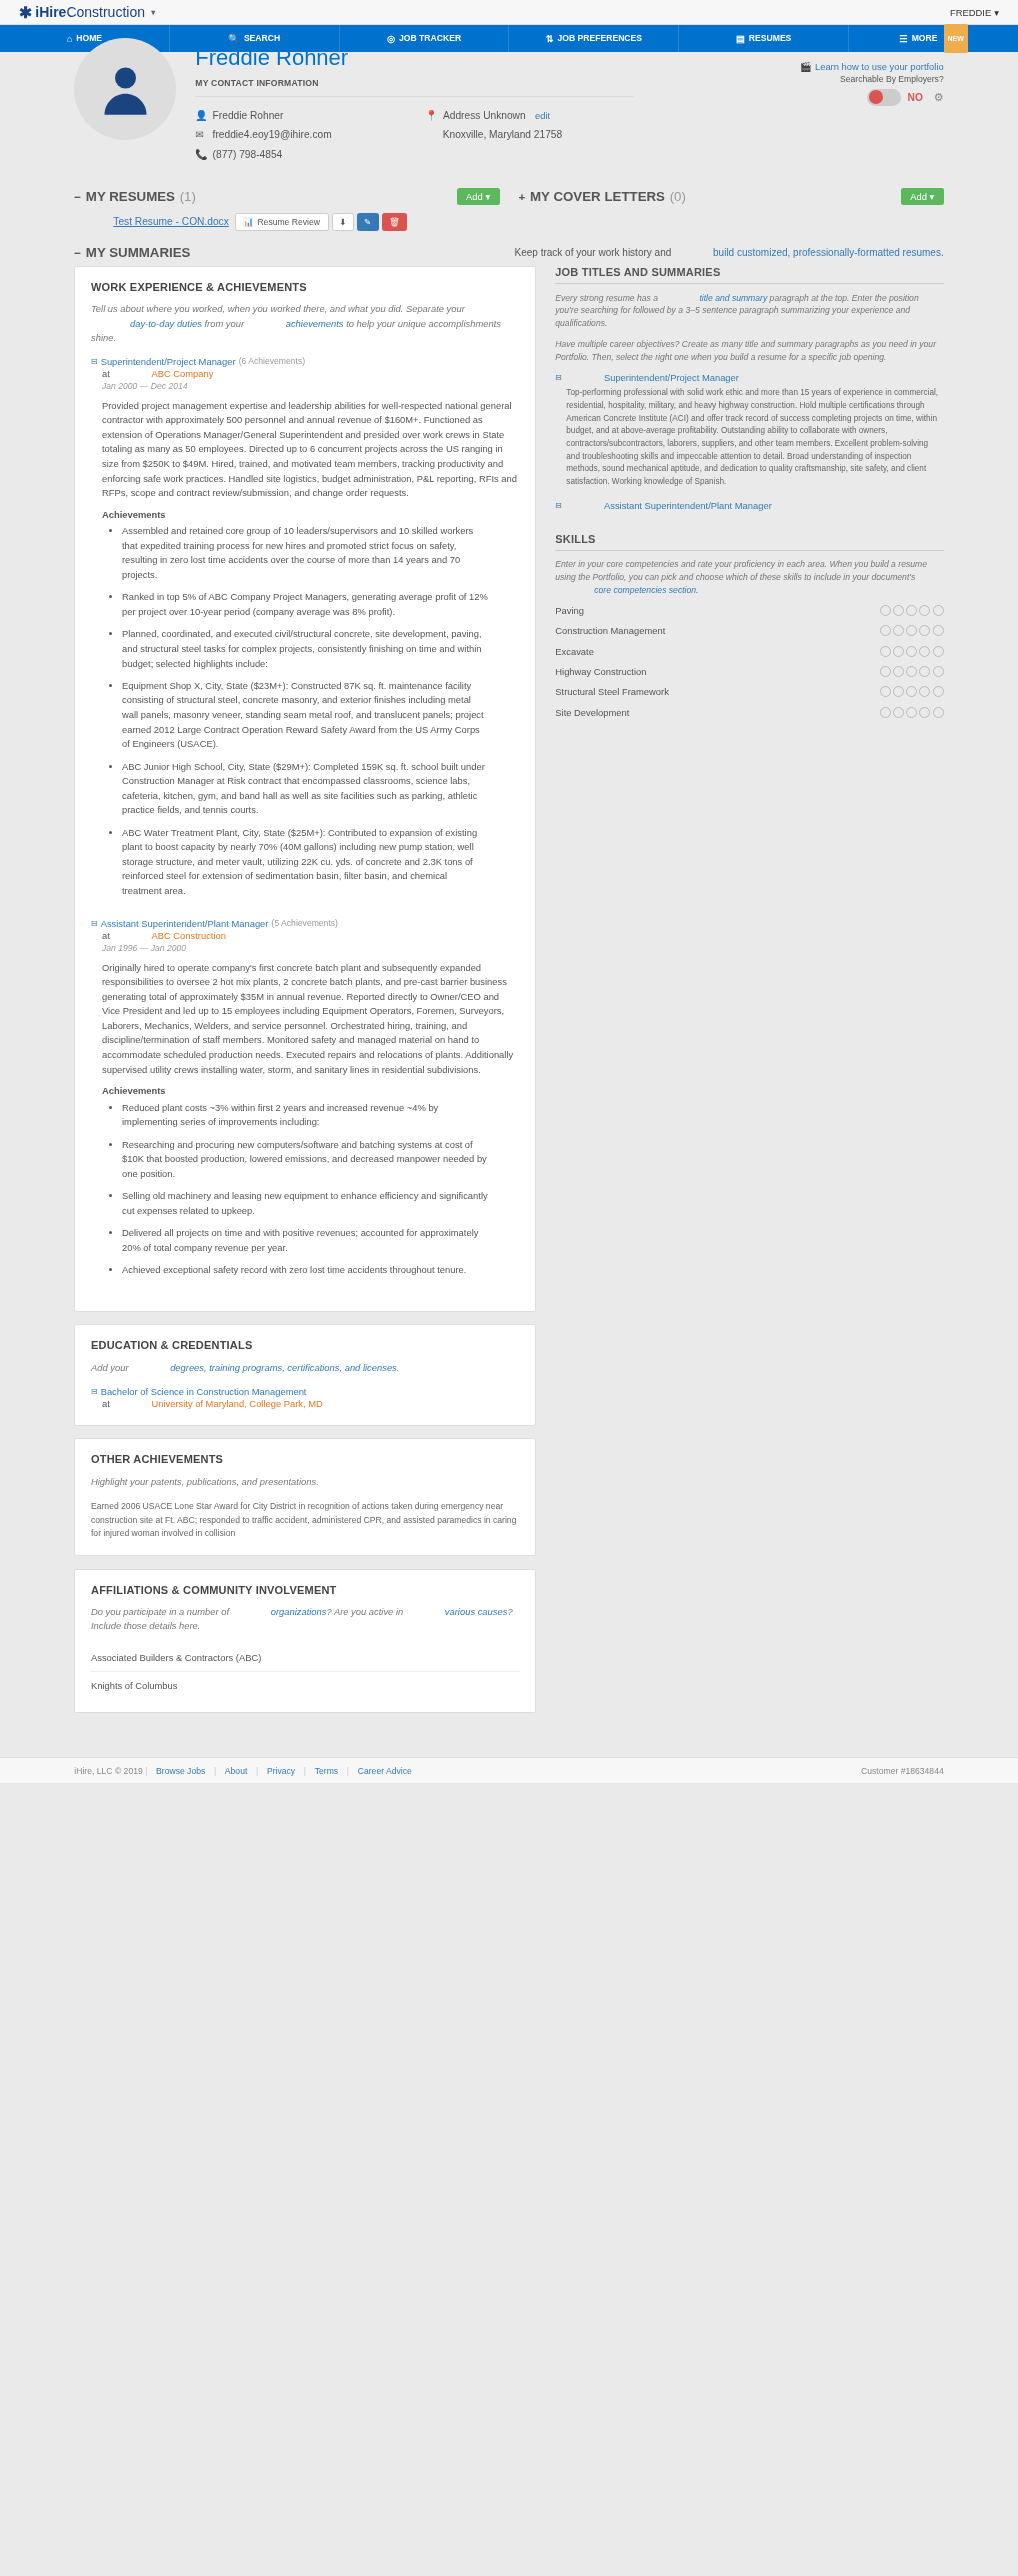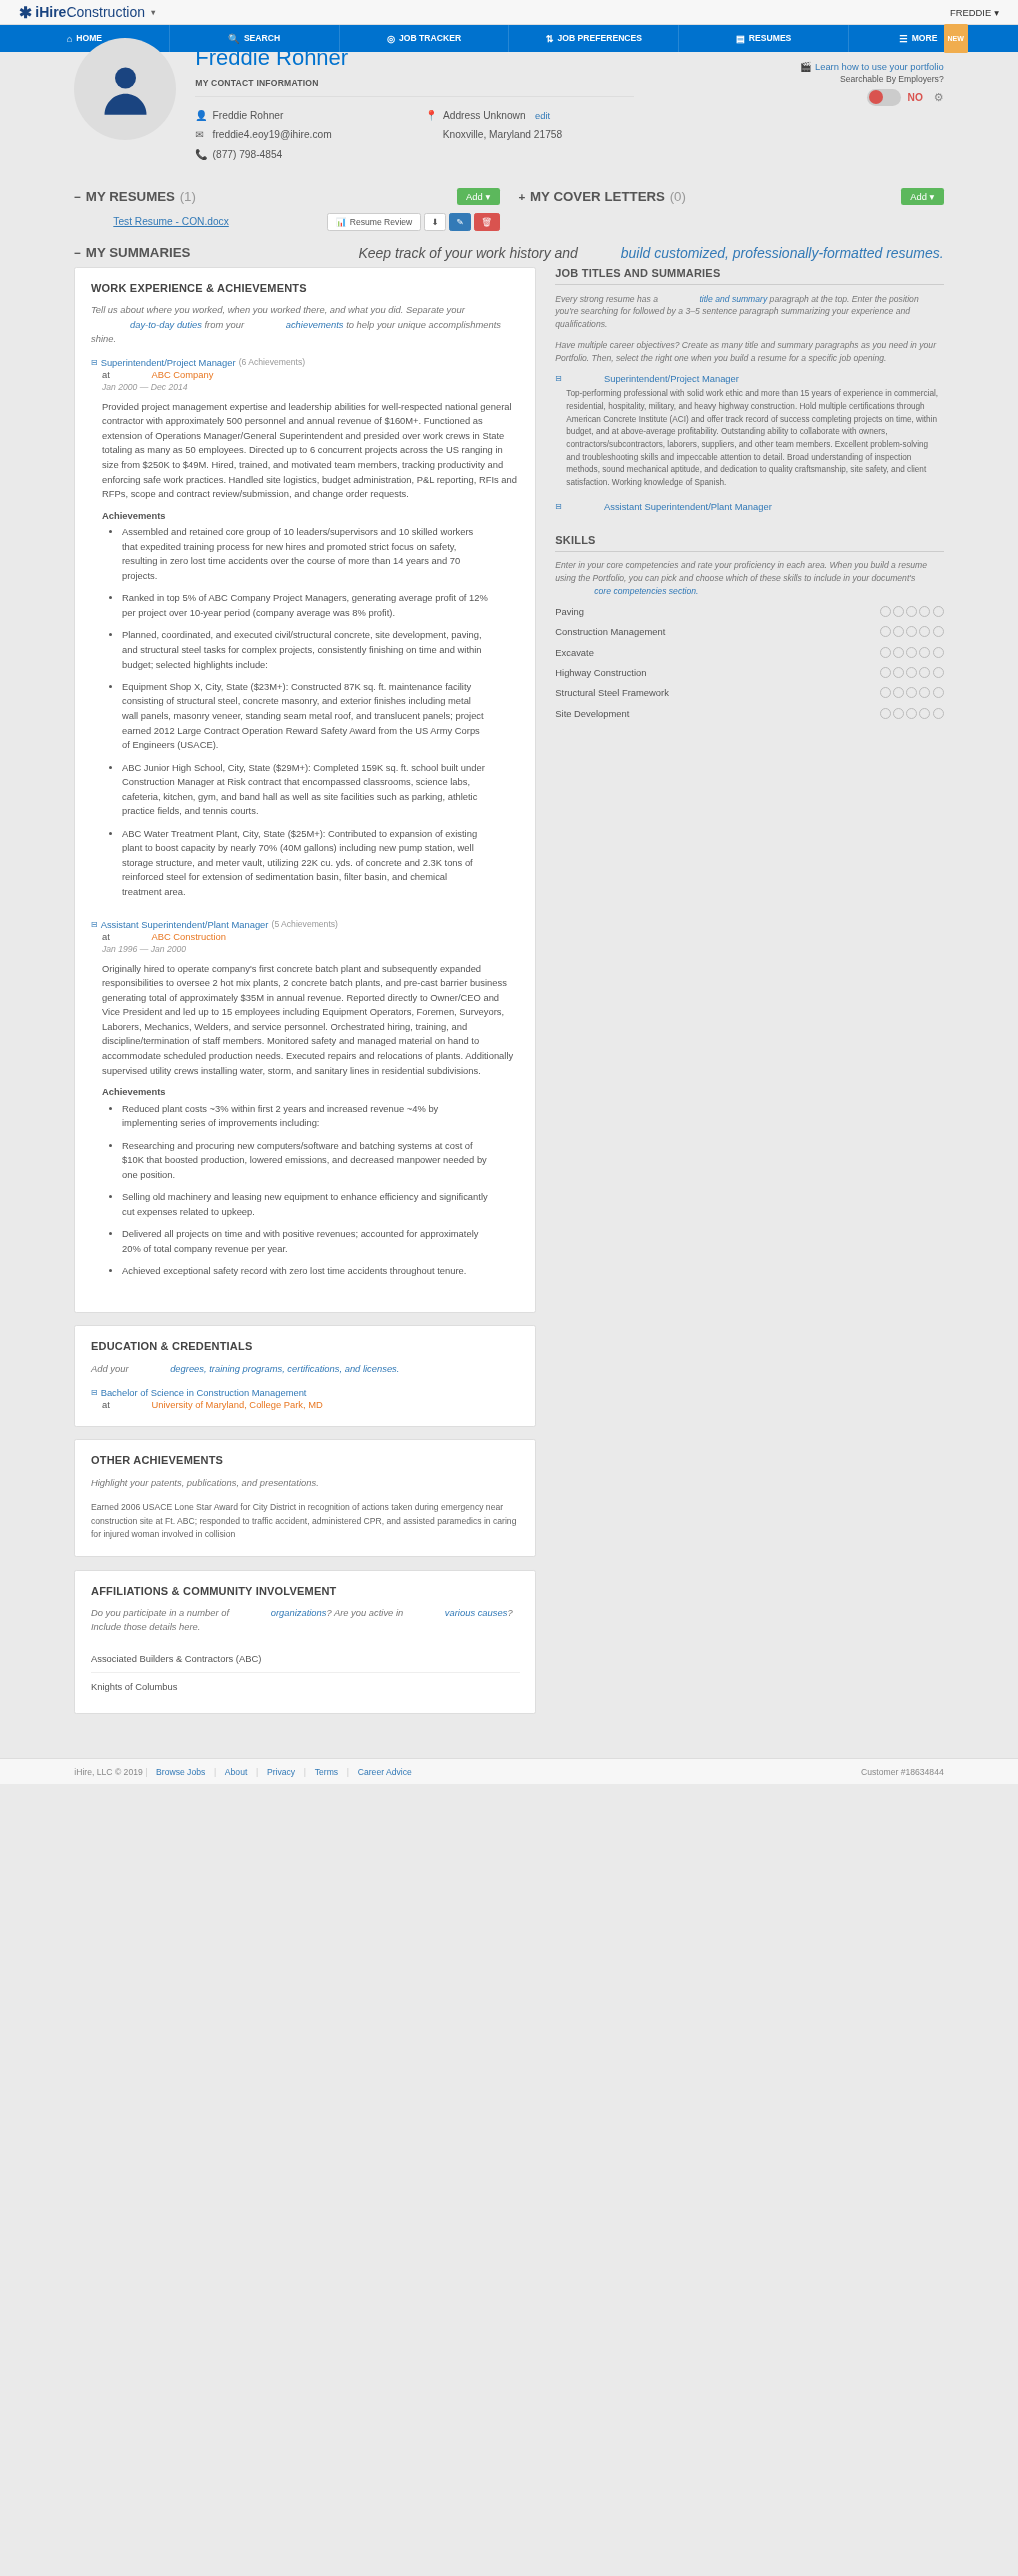--- a/index.html
+++ b/index.html
@@ -50,30 +50,30 @@
 
     
     .two-col { display: flex; gap: 19px; margin-bottom: 14px; }
     .left-col { flex: 1; }
     .right-col { flex: 1; }
     .sec-head { display: flex; align-items: center; justify-content: space-between; margin-bottom: 7.8px; }
     .sec-title { font-size: 13.3px; font-weight: 700; color: #555; display: flex; align-items: center; gap: 4.7px; }
     .sec-title .count { color: #999; font-weight: 400; }
     .sec-icon { font-size: 11.7px; }
     .add-btn { background: #5cb85c; color: #fff; border: none; padding: 3.1px 9.4px; font-size: 9.4px; border-radius: 2.3px; cursor: pointer; }
-    .resumes-row { display: flex; align-items: center; justify-content: space-between; gap: 21px; }
+    .resumes-row { display: flex; align-items: center; gap: 6px; }
     .resume-link { font-size: 10.2px; text-decoration: underline; }
     .btn-group { display: flex; gap: 3.1px; }
     .mini-btn { padding: 3.1px 7.8px; font-size: 8.6px; border: 0.8px solid #ccc; background: #fff; border-radius: 2.3px; cursor: pointer; display: inline-flex; align-items: center; gap: 3.1px; color: #555; }
     .mini-btn.blue { background: #337ab7; color: #fff; border-color: #337ab7; }
     .mini-btn.red { background: #d9534f; color: #fff; border-color: #d9534f; }
     .mini-btn.narrow { padding: 3.1px 6.3px; }
 
     .portfolio-head { display: flex; align-items: center; justify-content: space-between; margin-bottom: 6.3px; }
-    .portfolio-tagline { font-size: 14px; font-style: italic; color: #555; }
+    .portfolio-tagline { font-size: 10px; color: #555; }
 
     
     .main-grid { display: flex; gap: 19px; align-items: flex-start; margin-bottom: 31px; }
     .main-left { flex: 0 0 462px; }
     .main-right { flex: 1; }
 
     .card { background: #fff; border: 0.8px solid #ddd; border-radius: 2.3px; padding: 14px 15.7px; margin-bottom: 12.5px; }
     .card-title { font-size: 11px; font-weight: 700; color: #444; letter-spacing: 0.2px; margin-bottom: 9.4px; }
     .card-intro { font-size: 9.4px; font-style: italic; color: #777; margin-bottom: 11px; line-height: 1.5; }
 

